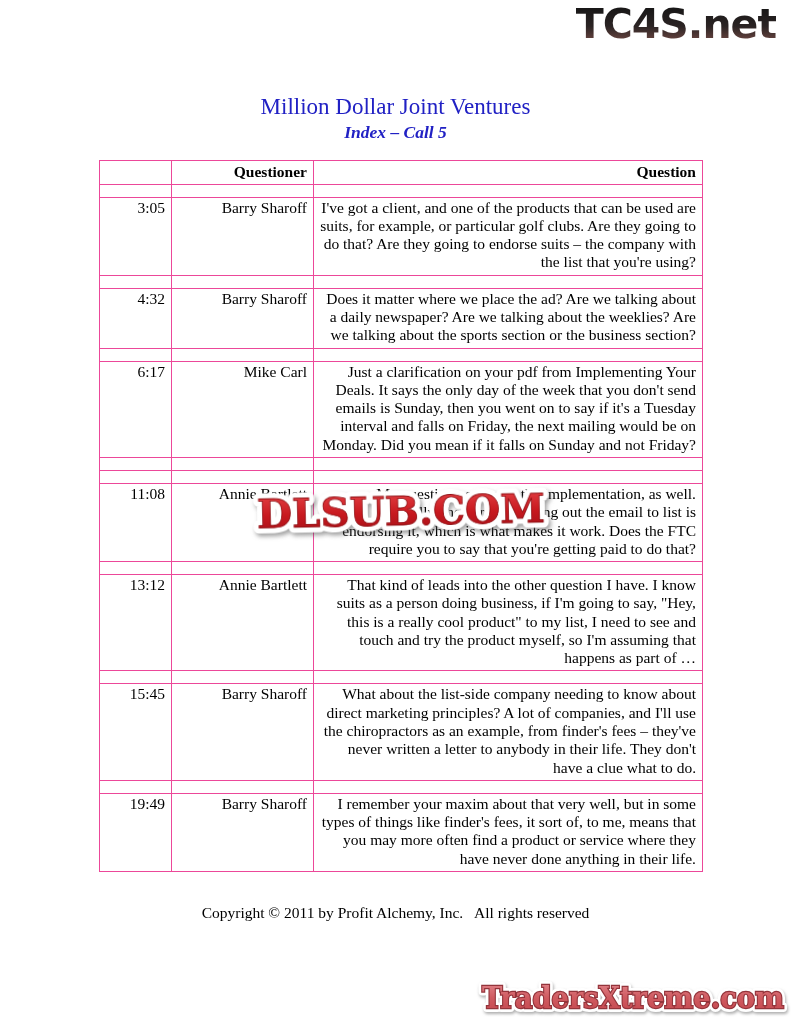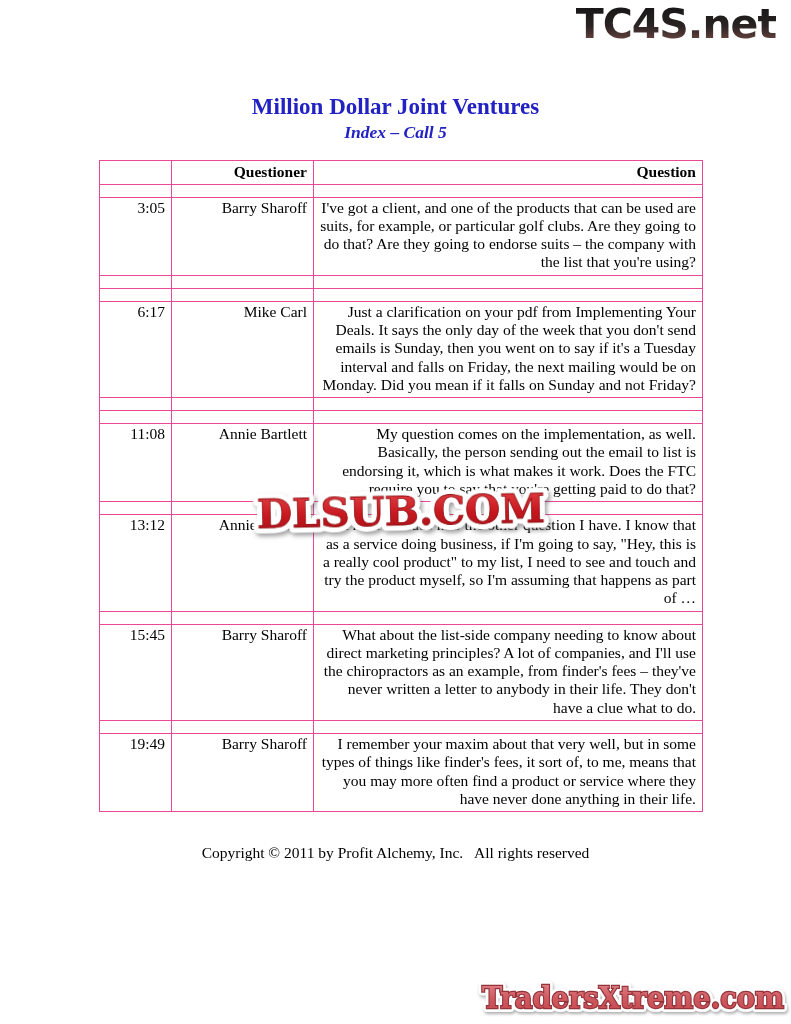--- a/index.html
+++ b/index.html
@@ -17,21 +17,21 @@
     position: absolute; top: 0px; right: 15px;
     font-family: "DejaVu Sans", sans-serif;
     font-weight: 900; font-size: 41px; letter-spacing: -1px;
     background: linear-gradient(180deg, #151515 10%, #2b2424 55%, #7d4f49 95%);
     -webkit-background-clip: text; background-clip: text;
     color: transparent;
   }
 
   
   .titles { padding-top: 94px; text-align: center; color: #2121c4; }
-  .title    { font-size: 23px;   font-weight: bold; line-height: 1.1; }
+  .title    { font-size: 23px;   font-weight: normal; line-height: 1.1; }
   .subtitle { font-size: 17.5px; font-weight: bold; line-height: 1.2; margin-top: 3px; font-style: italic; }
 
   
   table.index {
     border-collapse: collapse; table-layout: fixed;
     margin: 17px 0 0 99px; width: 603px;
     font-size: 15.5px; line-height: 1.18; color: #000;
   }
   table.index td, table.index th {
     border: 1px solid #ec4899; vertical-align: top;
@@ -90,20 +90,25 @@
     <td>3:05</td>
     <td>Barry Sharoff</td>
     <td>I've got a client, and one of the products that can be used are suits, for example, or particular golf clubs.  Are they going to do that?  Are they going to endorse suits – the company with the list that you're using?</td>
   </tr>
   <tr class="spacer">
         <td></td>
         <td></td>
         <td></td>
       </tr>
 
+  <tr>
+    <td>4:32</td>
+    <td>Barry Sharoff</td>
+    <td>Does it matter where we place the ad?  Are we talking about a daily newspaper?  Are we talking about the weeklies?  Are we talking about the sports section or the business section?</td>
+  </tr>
   <tr class="spacer">
         <td></td>
         <td></td>
         <td></td>
       </tr>
 
   <tr>
     <td>6:17</td>
     <td>Mike Carl</td>
     <td>Just a clarification on your pdf from Implementing Your Deals.  It says the only day of the week that you don't send emails is Sunday, then you went on to say if it's a Tuesday interval and falls on Friday, the next mailing would be on Monday.  Did you mean if it falls on Sunday and not Friday?</td>
@@ -127,21 +132,21 @@
   </tr>
   <tr class="spacer">
         <td></td>
         <td></td>
         <td></td>
       </tr>
 
   <tr>
     <td>13:12</td>
     <td>Annie Bartlett</td>
-    <td>That kind of leads into the other question I have.  I know that as a service doing business, if I'm going to say, "Hey, this is a really cool product" to my list, I need to see and touch and try the product myself, so I'm assuming that happens as part of …</td>
+    <td>That kind of leads into the other question I have.  I know suits as a person doing business, if I'm going to say, "Hey, this is a really cool product" to my list, I need to see and touch and try the product myself, so I'm assuming that happens as part of …</td>
   </tr>
   <tr class="spacer">
         <td></td>
         <td></td>
         <td></td>
       </tr>
 
   <tr>
     <td>15:45</td>
     <td>Barry Sharoff</td>

